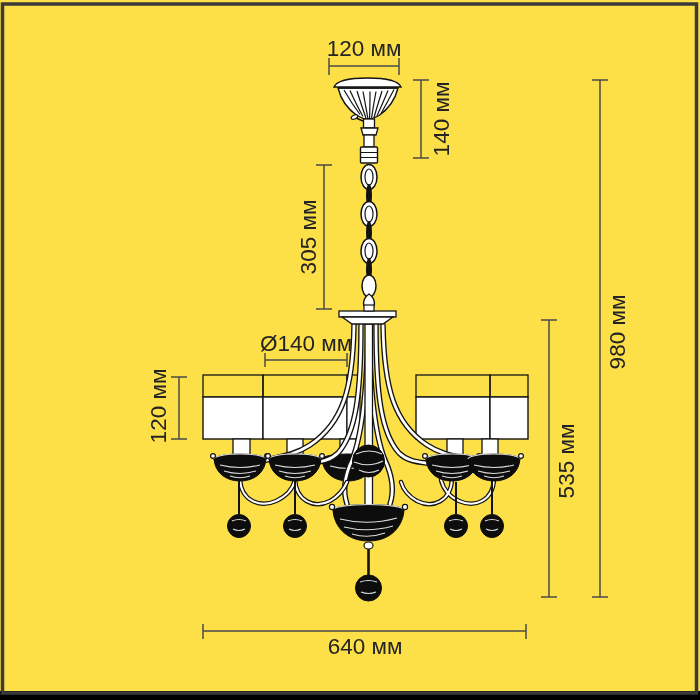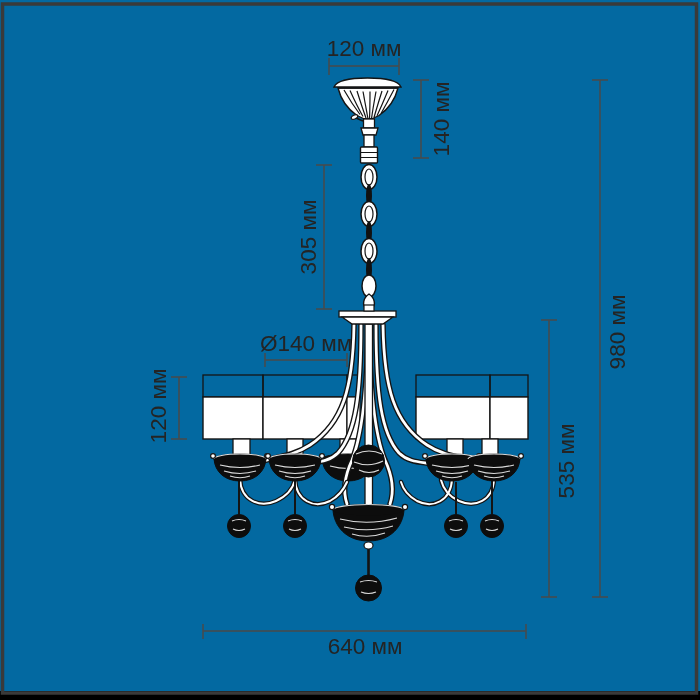--- a/index.html
+++ b/index.html
@@ -1,16 +1,16 @@
 <!DOCTYPE html>
 <html><head>
 <meta charset="utf-8">
 <style>
   html,body{margin:0;padding:0;background:#ffffff;}
-  .canvas{position:relative;width:700px;height:700px;background:#0369a1;overflow:hidden;}
+  .canvas{position:relative;width:700px;height:700px;background:#fde047;overflow:hidden;}
   svg{display:block;}
   .dim-stroke{stroke:#4a4a4a;stroke-width:1.5;fill:none;}
   .dim-text{font-family:"Liberation Sans","DejaVu Sans",sans-serif;font-size:22.5px;fill:#242424;}
   .dim-text-v{dominant-baseline:central;}
   .ink{stroke:#141414;fill:none;}
   .ink-fill{stroke:#141414;fill:#ffffff;}
   .dark{fill:#0d0d0d;stroke:#0d0d0d;}
   .wline{stroke:#ffffff;fill:none;stroke-width:1.1;opacity:.85;}
   .arm-b{stroke:#141414;stroke-width:5.5;fill:none;stroke-linecap:round;}
   .arm-w{stroke:#ffffff;stroke-width:2.8;fill:none;stroke-linecap:round;}

